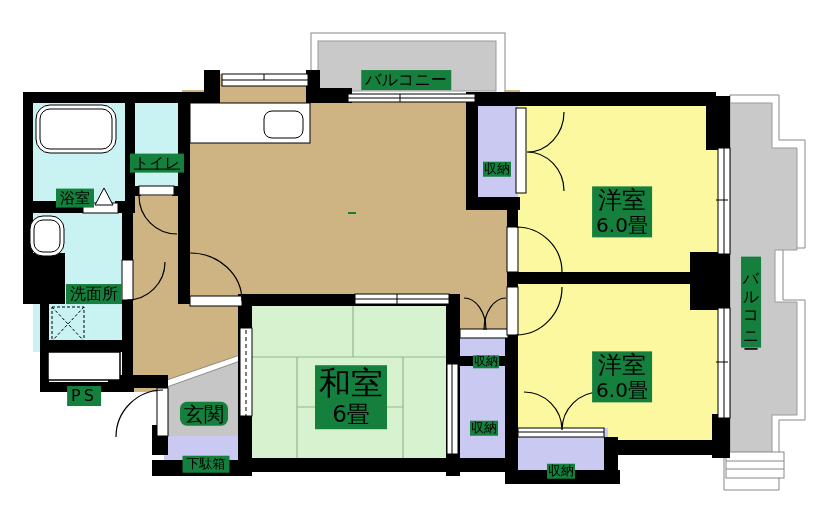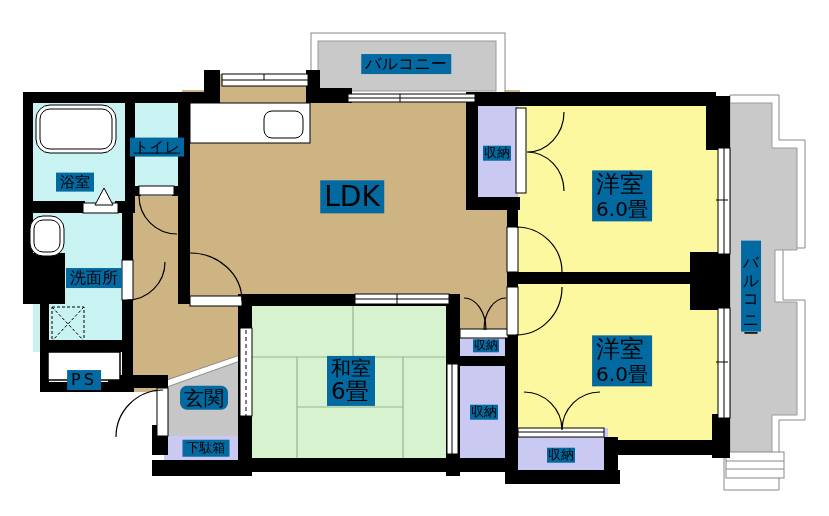--- a/index.html
+++ b/index.html
@@ -1,23 +1,23 @@
 <!DOCTYPE html>
 <html><head>
 <meta charset="utf-8">
 <style>
   html,body{margin:0;padding:0;background:#fff;}
   #plan{position:relative;width:829px;height:516px;background:#fff;overflow:hidden;
         font-family:"DejaVu Sans",sans-serif;color:#000;}
   #plan svg{position:absolute;left:0;top:0;}
-  .lbl{position:absolute;transform:translate(-50%,-50%);background:#0369a1;
-       text-align:left;line-height:1.12;padding:1px 4px;white-space:nowrap;}
+  .lbl{position:absolute;transform:translate(-50%,-50%);background:#15803d;
+       text-align:center;line-height:1.12;padding:1px 4px;white-space:nowrap;margin-top:16px;}
   .lbl.vert{writing-mode:vertical-rl;padding:4px 1px;letter-spacing:2px;}
   .big1{font-size:28px;} .big2{font-size:25px;}
-  .mid1{font-size:20px;} .mid2{font-size:23px;}
+  .mid1{font-size:32px;} .mid2{font-size:23px;}
   .yo1{font-size:24px;}  .yo2{font-size:20px;}
 </style>
 </head>
 <body>
 
 <div id="plan">
 <svg width="829" height="516" viewBox="0 0 829 516">
 
   <g>
     <g fill="#cdb482">
@@ -176,21 +176,20 @@
 </svg>
 
   <div class="lbl" style="left:406px;top:64px;font-size:16px;">バルコニー</div>
   <div class="lbl vert" style="left:751px;top:286px;font-size:16px;">バルコニー</div>
   <div class="lbl" style="left:75px;top:182px;font-size:15px;">浴室</div>
   <div class="lbl" style="left:157px;top:147px;font-size:15px;text-decoration:underline;">トイレ</div>
   <div class="lbl" style="left:94px;top:278px;font-size:16px;">洗面所</div>
   <div class="lbl" style="left:84px;top:380px;font-size:16px;letter-spacing:3px;">PS</div>
 
   <div class="lbl" style="left:352px;top:197px;">
-    <div class="big1">LDK</div>
   </div>
   <div class="lbl" style="left:351px;top:381px;">
     <div class="mid1">和室</div>
     <div class="mid2">6畳</div>
   </div>
   <div class="lbl" style="left:622px;top:196px;">
     <div class="yo1">洋室</div>
     <div class="yo2">6.0畳</div>
   </div>
   <div class="lbl" style="left:622px;top:361px;">

